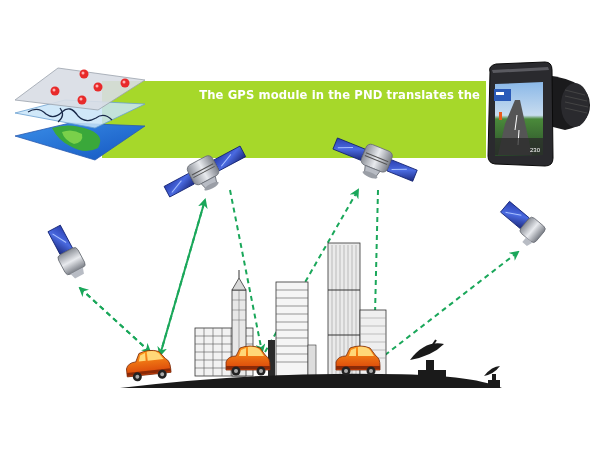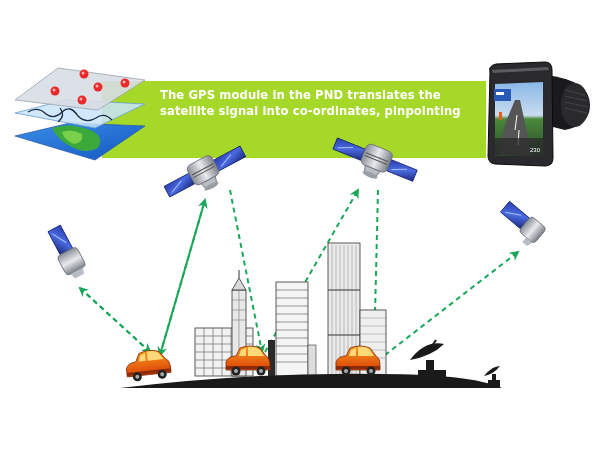--- a/index.html
+++ b/index.html
@@ -5,20 +5,21 @@
   html, body { margin:0; padding:0; background:#ffffff; }
   body { width:600px; height:450px; position:relative; overflow:hidden; font-family:"DejaVu Sans", "Liberation Sans", sans-serif; }
   .banner {
     position:absolute; left:102px; top:81px; width:384px; height:77px;
     background:#a6d82a;
   }
   .banner-text {
     position:absolute; left:160px; top:87px; width:320px;
     color:#ffffff; font-weight:bold; font-size:11.6px; line-height:16px;
     letter-spacing:0.1px;
+    text-align:right;
   }
   .banner-text div { white-space:nowrap; }
   svg.scene { position:absolute; left:0; top:0; }
 </style>
 </head>
 <body>
 
 <div class="banner"></div>
 
 <svg class="scene" width="600" height="450" viewBox="0 0 600 450">
@@ -254,14 +255,13 @@
     <rect x="0" y="18" width="44" height="3" fill="#8a2a08"></rect>
     <circle cx="10" cy="23" r="4.5" fill="#222"></circle>
       <circle cx="10" cy="23" r="2" fill="#aaa"></circle>
     <circle cx="35" cy="23" r="4.5" fill="#222"></circle>
       <circle cx="35" cy="23" r="2" fill="#aaa"></circle>
   </g>
 </svg>
 
 <div class="banner-text">
   <div>The GPS module in the PND translates the</div>
-  <div>satellite signal into co-ordinates, pinpointing</div>
 </div>
 
 </body></html>

